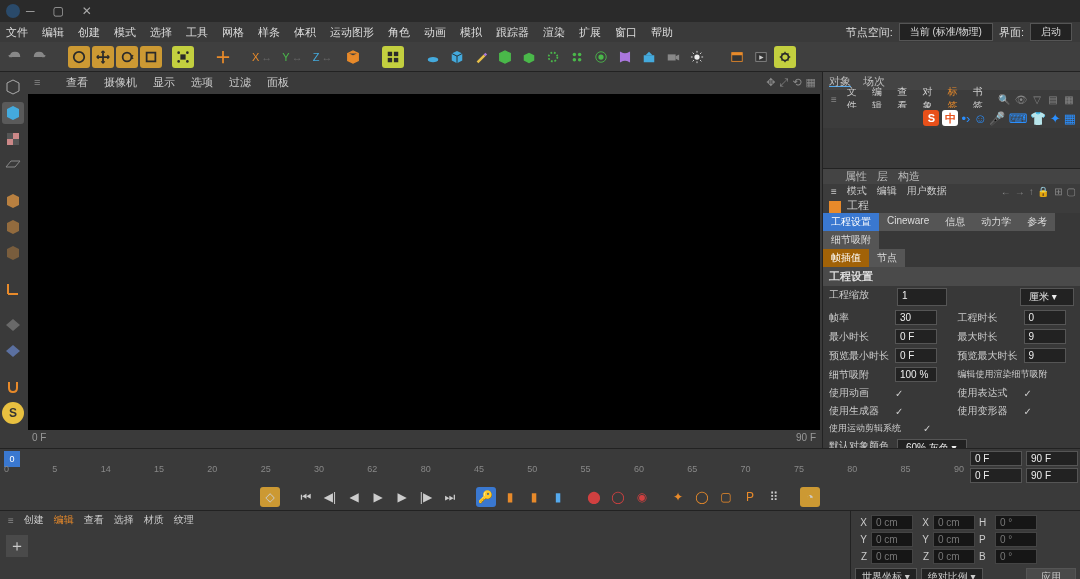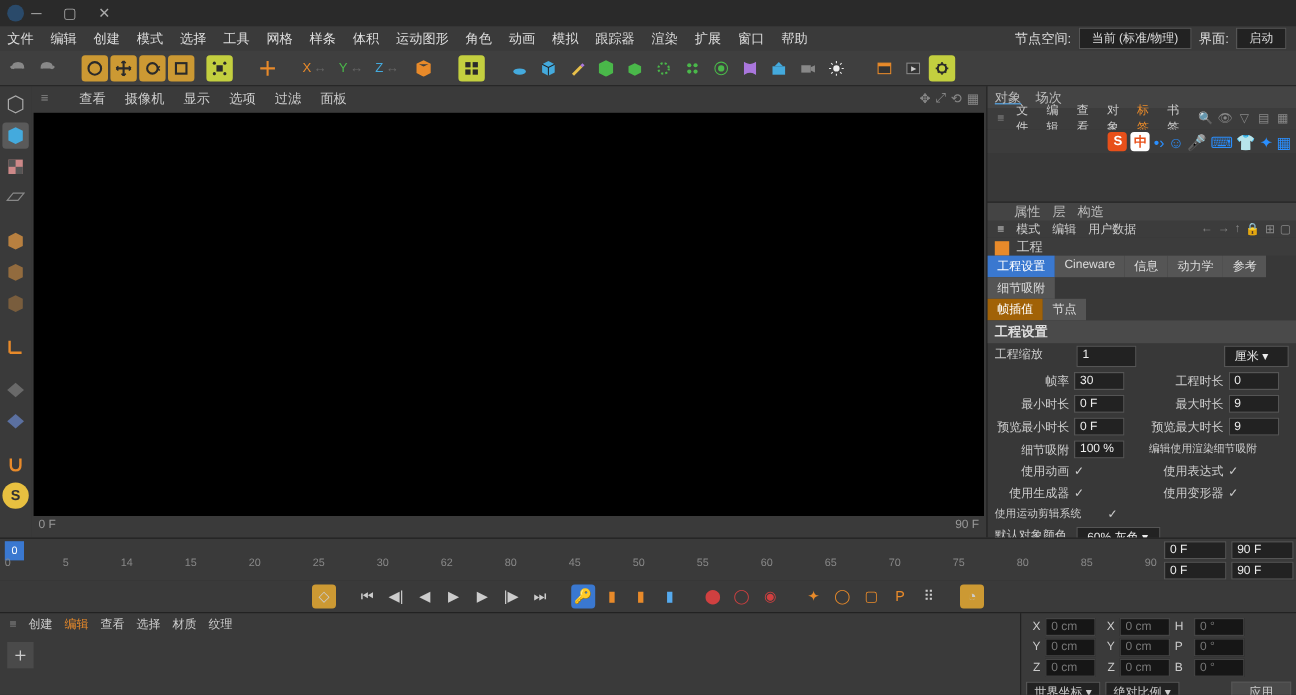--- a/index.html
+++ b/index.html
@@ -69,21 +69,21 @@
 .subtab.act { background: #3a78d0; color: #fff; }
 .subtab2 { padding: 2px 8px; background: #a16207; color: #fff; }
 .section-h { background: #4a4a4a; padding: 2px 6px; font-size: 11px; font-weight: bold; color: #ddd; }
 .proprow { display: flex; padding: 2px 6px; gap: 6px; font-size: 10px; }
 .proprow .lbl { width: 62px; color: #ccc; }
 .proprow .inp { background: #222; border: 1px solid #555; color: #eee; padding: 1px 4px; width: 50px; font-size: 10px; }
 .proprow .unit { background: #222; border: 1px solid #555; color: #eee; padding: 1px 8px; width: 54px; font-size: 10px; display: inline-block; }
 .proprow .btn { background: #4a4a4a; border: 1px solid #555; padding: 2px 30px; font-size: 10px; color: #ddd; }
 .row2col { display: flex; }
 .row2col .half { flex: 1; display: flex; align-items: center; padding: 2px 6px; gap: 4px; font-size: 10px; }
-.row2col .half .lbl { width: 62px; text-align: right; }
+.row2col .half .lbl { width: 62px; }
 .row2col .half .inp { background: #222; border: 1px solid #555; color: #eee; padding: 1px 4px; width: 42px; font-size: 10px; }
 .color-sw { width: 40px; height: 12px; background: #666; border: 1px solid #444; }
 
 .bottom { display: flex; flex-direction: column; }
 .timeline { height: 36px; background: #3a3a3a; border-top: 1px solid #222; display: flex; align-items: center; }
 .timeline .ruler { flex: 1; position: relative; height: 100%; }
 .timeline .ruler .marker { position: absolute; top: 2px; height: 16px; width: 16px; background: #3a78d0; font-size: 9px; color: #fff; display: flex; align-items: center; justify-content: center; }
 .timeline .ruler .ticks { position: absolute; bottom: 4px; left: 0; right: 0; height: 16px; display: flex; justify-content: space-between; padding: 0 4px; font-size: 9px; color: #888; }
 .timeline .finputs { width: 56px; display: flex; flex-direction: column; gap: 2px; padding: 2px; }
 .timeline .finputs .inp { background: #222; border: 1px solid #555; color: #eee; padding: 1px 4px; font-size: 10px; }

